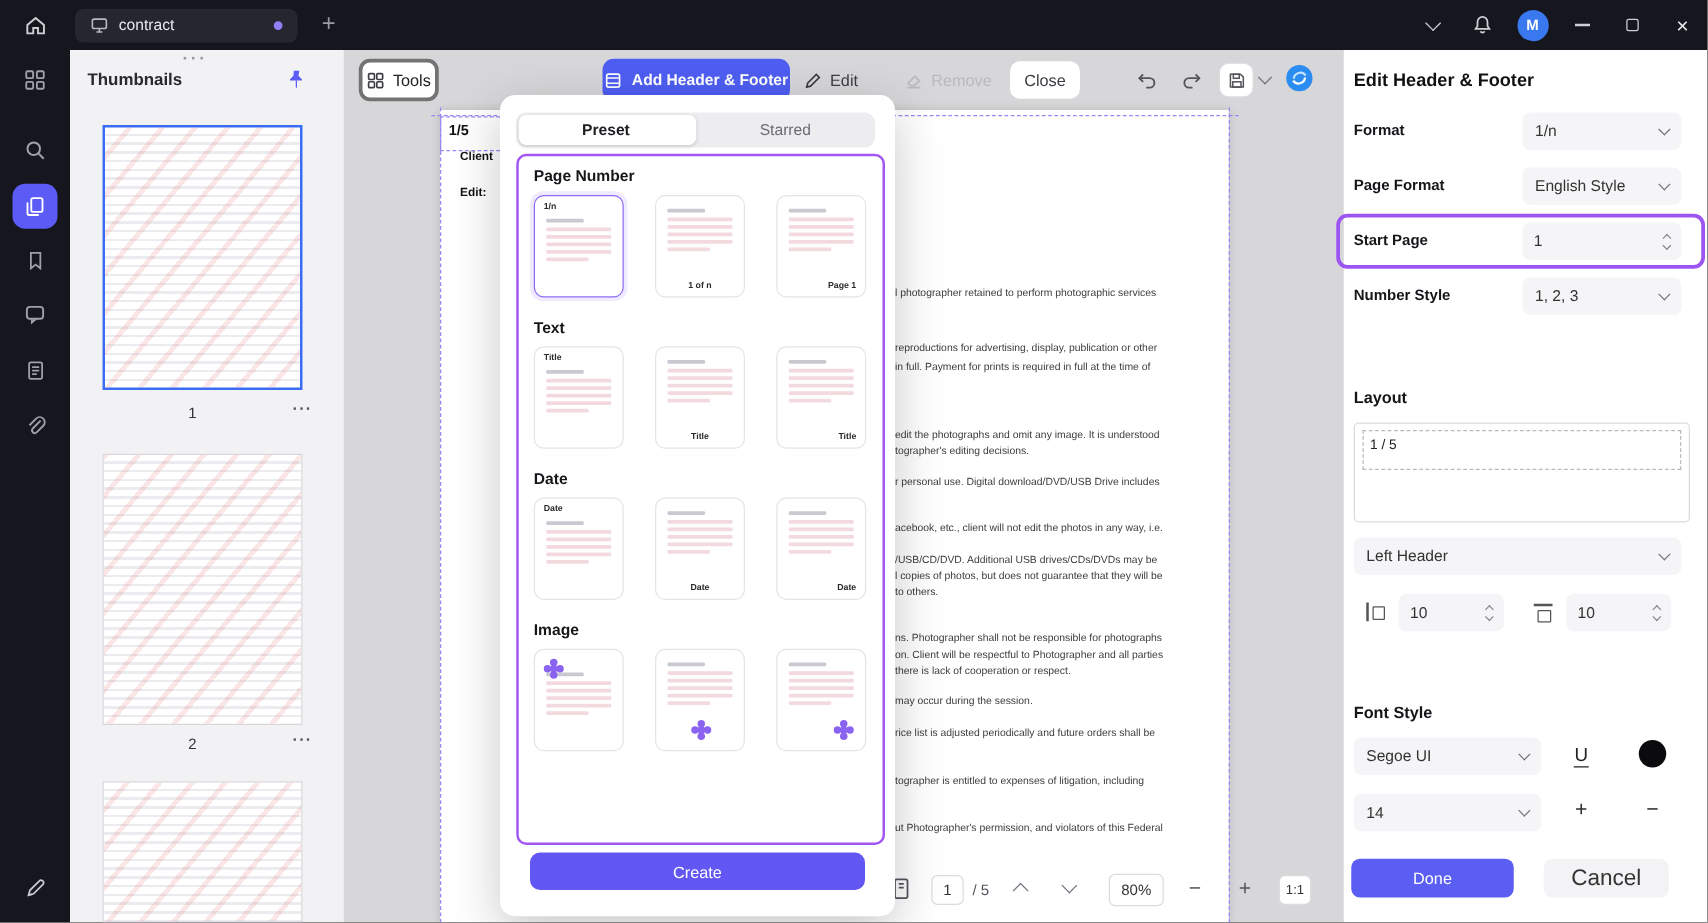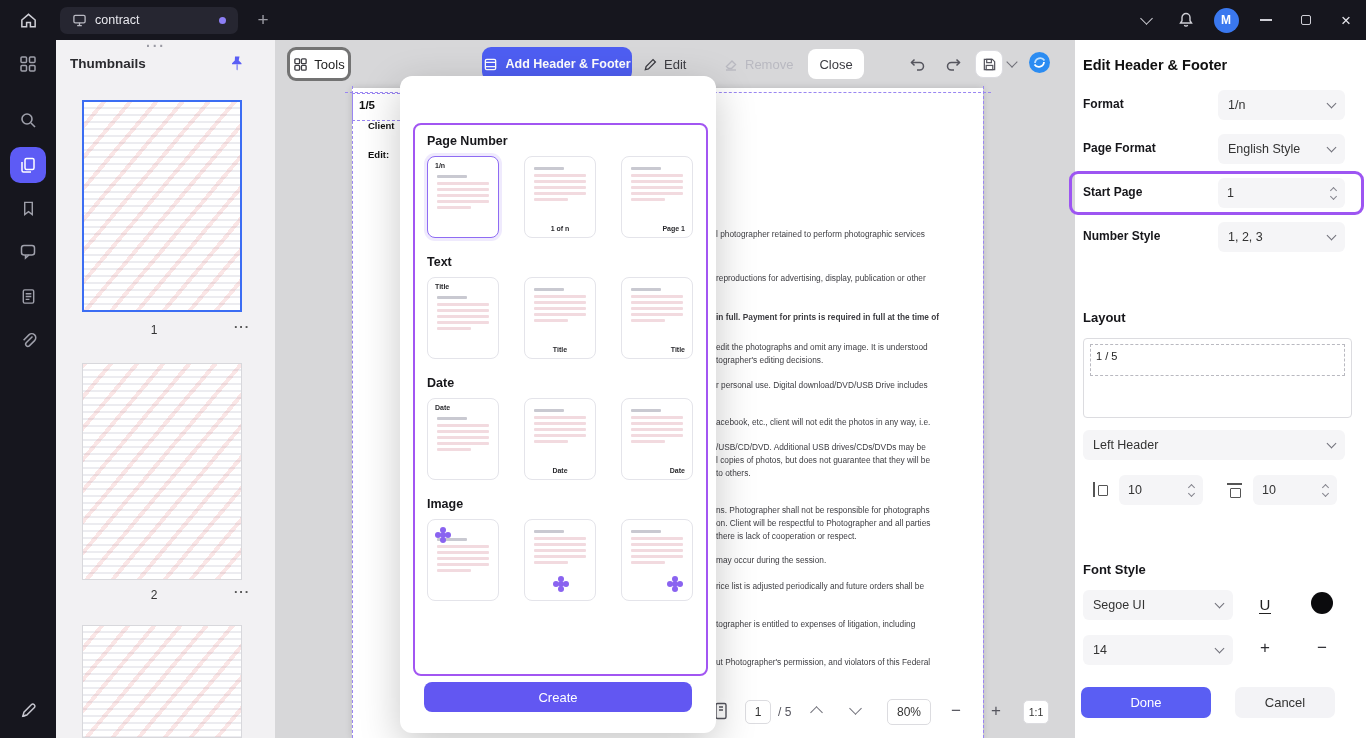--- a/index.html
+++ b/index.html
@@ -114,21 +114,21 @@
   .pv-text{position:absolute;left:5px;top:5px;font-size:11px;color:#222}
   .mi-left{position:absolute;width:14px;height:15px;border-left:2px solid #555}
   .mi-left::after{content:"";position:absolute;left:3px;top:3px;width:8px;height:9px;border:1.4px solid #555;border-radius:1px}
   .mi-top{position:absolute;width:15px;height:14px;border-top:2px solid #555}
   .mi-top::after{content:"";position:absolute;left:3px;top:3px;width:9px;height:8px;border:1.4px solid #555;border-radius:1px}
   .u-btn{position:absolute;width:24px;height:26px;display:flex;align-items:center;justify-content:center;font-size:15px;color:#222;border-bottom-width:0;cursor:pointer}
   .u-btn span{border-bottom:1.6px solid #222;padding:0 1px}
   .color-dot{position:absolute;width:22px;height:22px;border-radius:50%;background:#0b0b0d;cursor:pointer}
   .fs-btn{position:absolute;width:22px;height:26px;display:flex;align-items:center;justify-content:center;font-size:17px;color:#2c2c31;cursor:pointer}
   .btn-done{position:absolute;left:6px;top:647px;width:130px;height:31px;background:#5a5ef3;border-radius:7px;color:#fff;display:flex;align-items:center;justify-content:center;font-size:13px;cursor:pointer}
-  .btn-cancel{position:absolute;left:160px;top:647px;width:100px;height:31px;background:#f3f3f6;border-radius:7px;color:#333;display:flex;align-items:center;justify-content:center;font-size:13px;cursor:pointer}
+  .btn-cancel{position:absolute;left:160px;top:647px;width:100px;height:31px;background:#f3f3f6;border-radius:7px;color:#333;display:flex;align-items:center;justify-content:center;font-size:18px;cursor:pointer}
 </style>
 </head>
 <body>
 
 <div class="app">
 
   <div class="titlebar">
     <div class="tb-home">
       <svg width="19" height="19" viewBox="0 0 20 20" fill="none" stroke="#cfcfd6" stroke-width="1.6">
           <path d="M3 9.5 10 3.5l7 6V16.5h-5v-4.5H8v4.5H3z"></path>
@@ -245,21 +245,21 @@
 
   <div class="canvas">
 
     <div class="page">
       <div class="hdr-dash"></div>
       <div class="doc-header">1/5</div>
       <div class="doc-client">Client</div>
       <div class="doc-date">Edit:</div>
     <div class="doc-line" style="top: 141px;">l photographer retained to perform photographic services</div>
         <div class="doc-line" style="top: 179px; margin-top: 6px;">reproductions for advertising, display, publication or other</div>
-        <div class="doc-line" style="top: 224px; font-weight: bold;">in full. Payment for prints is required in full at the time of</div>
+        <div class="doc-line" style="top: 200px;">in full. Payment for prints is required in full at the time of</div>
         <div class="doc-line" style="top: 254px;">edit the photographs and omit any image. It is understood</div>
         <div class="doc-line" style="top: 267px;">tographer's editing decisions.</div>
         <div class="doc-line" style="top: 292px;">r personal use. Digital download/DVD/USB Drive includes</div>
         <div class="doc-line" style="top: 329px;">acebook, etc., client will not edit the photos in any way, i.e.</div>
         <div class="doc-line" style="top: 354px;">/USB/CD/DVD. Additional USB drives/CDs/DVDs may be</div>
         <div class="doc-line" style="top: 367px;">l copies of photos, but does not guarantee that they will be</div>
         <div class="doc-line" style="top: 380px;">to others.</div>
         <div class="doc-line" style="top: 417px;">ns. Photographer shall not be responsible for photographs</div>
         <div class="doc-line" style="top: 430px;">on. Client will be respectful to Photographer and all parties</div>
         <div class="doc-line" style="top: 443px;">there is lack of cooperation or respect.</div>
@@ -363,20 +363,25 @@
     <div class="sb-txt" style="left:676px;top:661px;font-size:17px;cursor:pointer">−</div>
     <div class="sb-txt" style="left:716px;top:661px;font-size:17px;cursor:pointer">+</div>
     <div class="sb-boxwrap" style="left:748px;top:660px">
       <div class="sb-box" style="width:26px;height:24px;font-size:10.5px">
           <span>1:1</span>
         </div>
     </div>
   </div>
 
   <div class="popup">
+    <div class="pp-tabs">
+      <div class="pp-pill"></div>
+      <div class="pp-tab active">Preset</div>
+      <div class="pp-tab">Starred</div>
+    </div>
     <div class="preset-box">
         <div class="p-section">
           <div class="p-title">Page Number</div>
           <div class="p-row">
             <div class="preset-card lab-top selected">
               <div class="mock">
                 <div class="tbar"></div>
                 <div class="lbar"></div>
                 <div class="lbar"></div>
                 <div class="lbar"></div>

